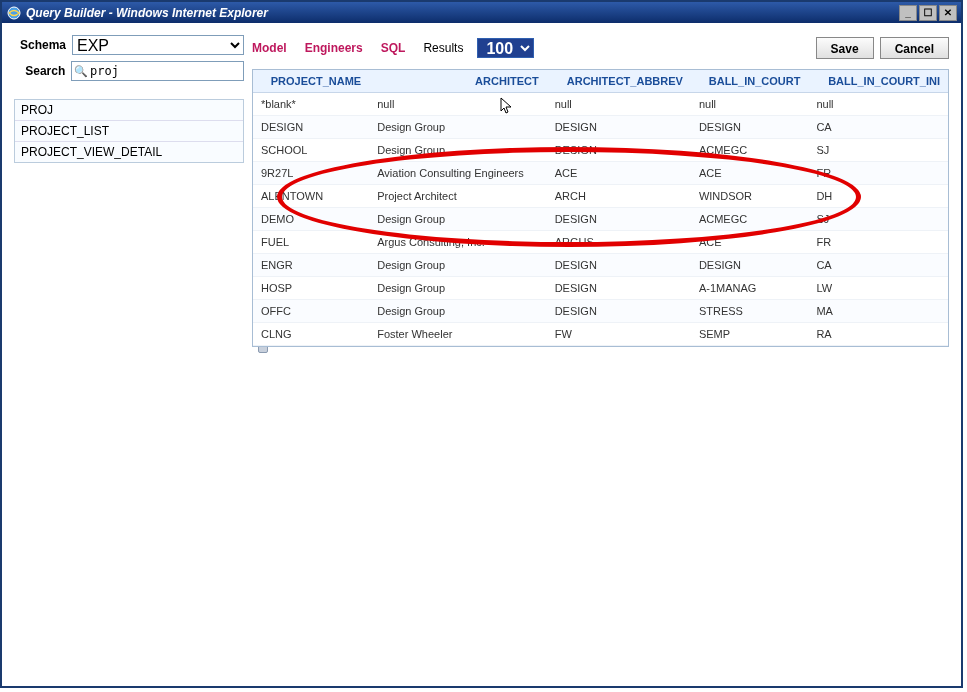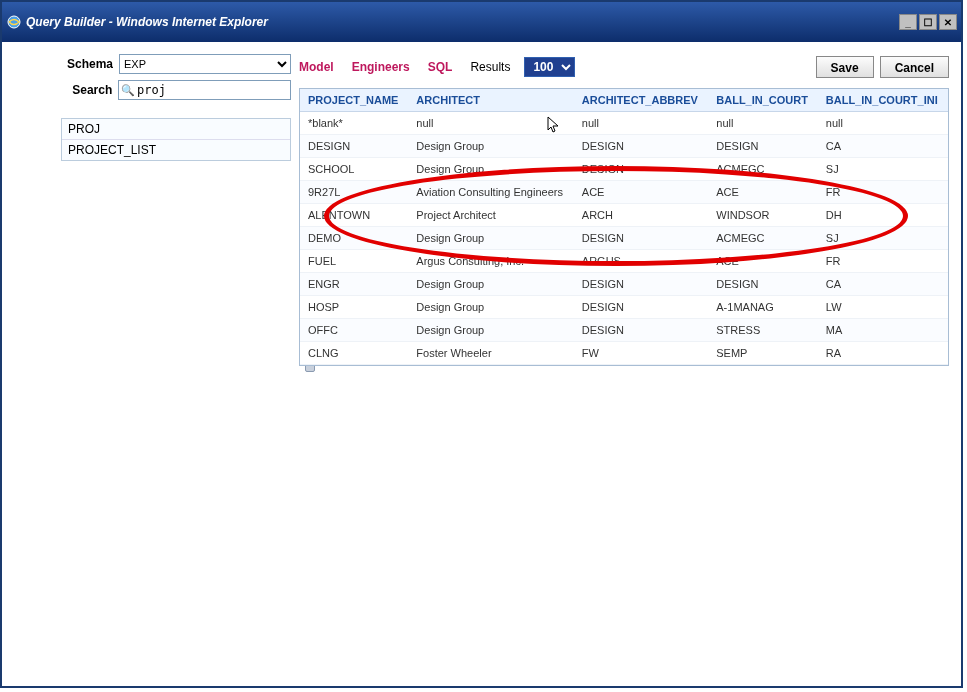--- a/index.html
+++ b/index.html
@@ -1,52 +1,52 @@
 <!DOCTYPE html>
 <html><head>
 <meta charset="utf-8">
 <style>
 * { box-sizing: border-box; margin: 0; padding: 0; font-family: Arial, sans-serif; }
 body { background: #fff; width: 967px; height: 692px; overflow: hidden; }
 
 .window { border: 2px solid #1a3a6e; width: 963px; height: 688px; display: flex; flex-direction: column; position: relative; }
-.titlebar { background: linear-gradient(to bottom, #2d5aa8, #0d2d6b); color: #fff; height: 40px; display: flex; align-items: center; padding: 0 4px; font-size: 12px; font-weight: bold; }
+.titlebar { background: linear-gradient(to bottom, #2d5aa8, #0d2d6b); color: #fff; height: 21px; display: flex; align-items: center; padding: 0 4px; font-size: 12px; font-weight: bold; }
 .titlebar-icon { width: 16px; height: 16px; margin-right: 4px; display: inline-flex; align-items: center; justify-content: center; }
 .titlebar-text { flex: 1; font-style: italic; }
 .window-controls { display: flex; gap: 2px; }
 .win-btn { width: 18px; height: 16px; background: #c0c0c0; border: 1px solid #888; display: flex; align-items: center; justify-content: center; font-size: 10px; cursor: pointer; color: #000; }
 
-.content-area { flex: 1; display: flex; padding: 12px; gap: 8px; position: relative; margin-left: 47px; }
+.content-area { flex: 1; display: flex; padding: 12px; gap: 8px; position: relative; }
 
 .left-panel { width: 230px; display: flex; flex-direction: column; }
 .form-row { display: flex; align-items: center; margin-bottom: 6px; }
 .form-row label { width: 58px; font-size: 12px; font-weight: bold; text-align: right; padding-right: 6px; }
-.select-schema { flex: 1; height: 20px; font-size: 11px; border: 1px solid #7f9db9; background: #fff; }
+.select-schema { flex: 1; height: 20px; font-size: 16px; border: 1px solid #7f9db9; background: #fff; }
 .search-input-wrap { flex: 1; position: relative; border: 1px solid #7f9db9; height: 20px; display: flex; align-items: center; background: #fff; }
 .search-icon { font-size: 11px; margin: 0 2px; color: #666; }
 .search-input { border: none; flex: 1; font-size: 12px; outline: none; font-family: monospace; }
 
 .object-list { margin-top: 12px; border: 1px solid #bcd; }
 .object-item { padding: 3px 6px; font-size: 12px; border-bottom: 1px solid #dde; background: #f9fcff; cursor: pointer; }
 .object-item:last-child { border-bottom: none; }
 
 .collapse-handle { position: absolute; left: 256px; top: 280px; width: 10px; height: 50px; background: #c8d0dc; border: 1px solid #8a9ab0; border-radius: 2px; display: flex; align-items: center; justify-content: center; font-size: 8px; color: #445; cursor: pointer; }
 
 .right-panel { flex: 1; display: flex; flex-direction: column; padding-top: 2px; }
 
 .toolbar { display: flex; align-items: center; margin-bottom: 10px; font-size: 12px; }
 .tab-link { color: #be185d; font-weight: bold; margin-right: 18px; cursor: pointer; }
 .tab-active { color: #000; font-weight: normal; margin-right: 10px; }
-.result-limit { height: 20px; border: 1px solid #3060b0; background: #204090; color: #fff; font-size: 12px; font-weight: bold; padding: 0 4px; margin-left: 4px; }
+.result-limit { height: 20px; border: 1px solid #3060b0; background: #204090; color: #fff; font-size: 16px; font-weight: bold; padding: 0 4px; margin-left: 4px; }
 .toolbar-spacer { flex: 1; }
 .btn { height: 22px; padding: 4px 14px; border: 1px solid #888; background: linear-gradient(to bottom, #fcfcfc, #e0e0e0); font-size: 12px; font-weight: bold; cursor: pointer; margin-left: 6px; }
 
 .result-box { border: 1px solid #a8bdd4; background: #fff; position: relative; }
 .result-table { width: 100%; border-collapse: collapse; font-size: 11px; }
-.result-table th { background: #eaf3ff; color: #1a4d99; text-align: left; padding: 5px 8px; border-bottom: 1px solid #c7d6e9; font-weight: bold; cursor: pointer; }
+.result-table th { background: #eaf3ff; color: #1a4d99; text-align: right; padding: 5px 8px; border-bottom: 1px solid #c7d6e9; font-weight: bold; cursor: pointer; }
 .result-table td { padding: 5px 8px; border-bottom: 1px solid #eef2f7; color: #333; }
 .result-table tr:nth-child(even) td { background: #fafcff; }
 
 .annot-ellipse { position: absolute; border: 5px solid #e10000; border-radius: 50%; pointer-events: none; }
 .annot-cursor { position: absolute; font-size: 16px; color: #000; pointer-events: none; transform: translate(-4px,-2px); }
 </style>
 </head>
 <body>
 
 <div class="window">
@@ -77,20 +77,21 @@
       <div class="form-row">
         <label>Search</label>
         <div class="search-input-wrap">
           <span class="search-icon">🔍</span>
           <input class="search-input" value="proj" style="">
         </div>
       </div>
       <div class="object-list">
         <div class="object-item">PROJ</div>
         <div class="object-item">PROJECT_LIST</div>
+        <div class="object-item">PROJECT_VIEW_DETAIL</div>
       </div>
     </div>
 
     <div class="collapse-handle">◀</div>
 
     <div class="right-panel">
       <div class="toolbar">
         <span class="tab-link">Model</span>
         <span class="tab-link">Engineers</span>
         <span class="tab-link">SQL</span>

